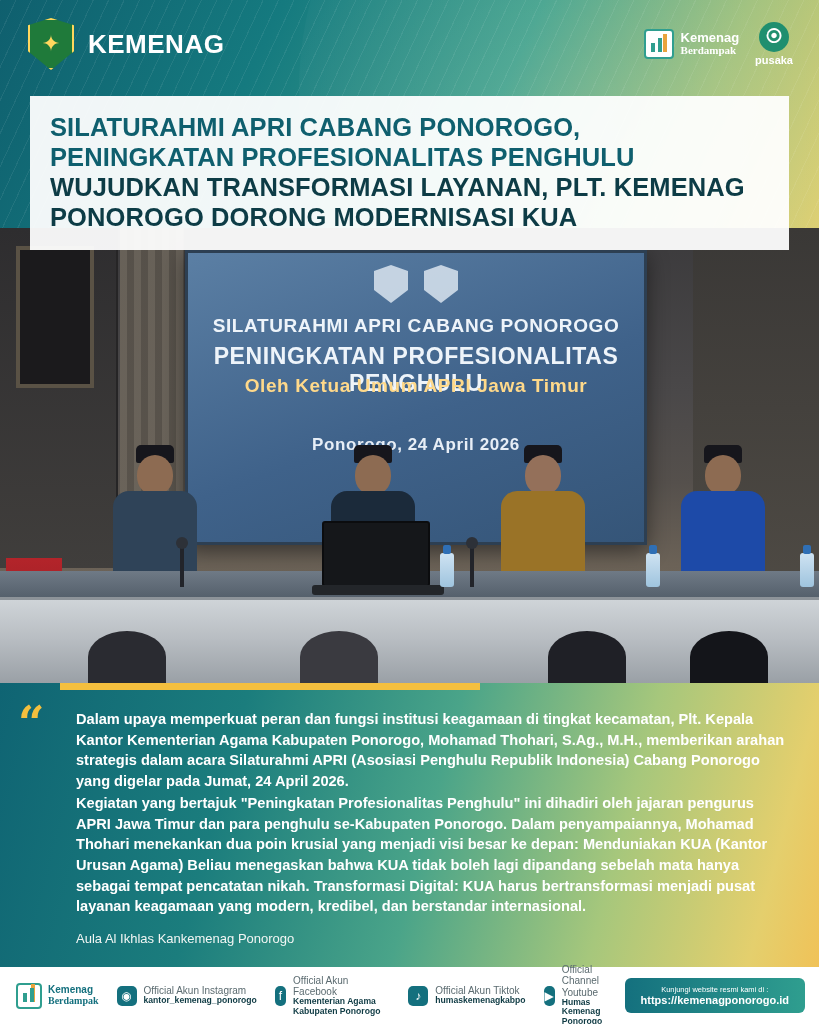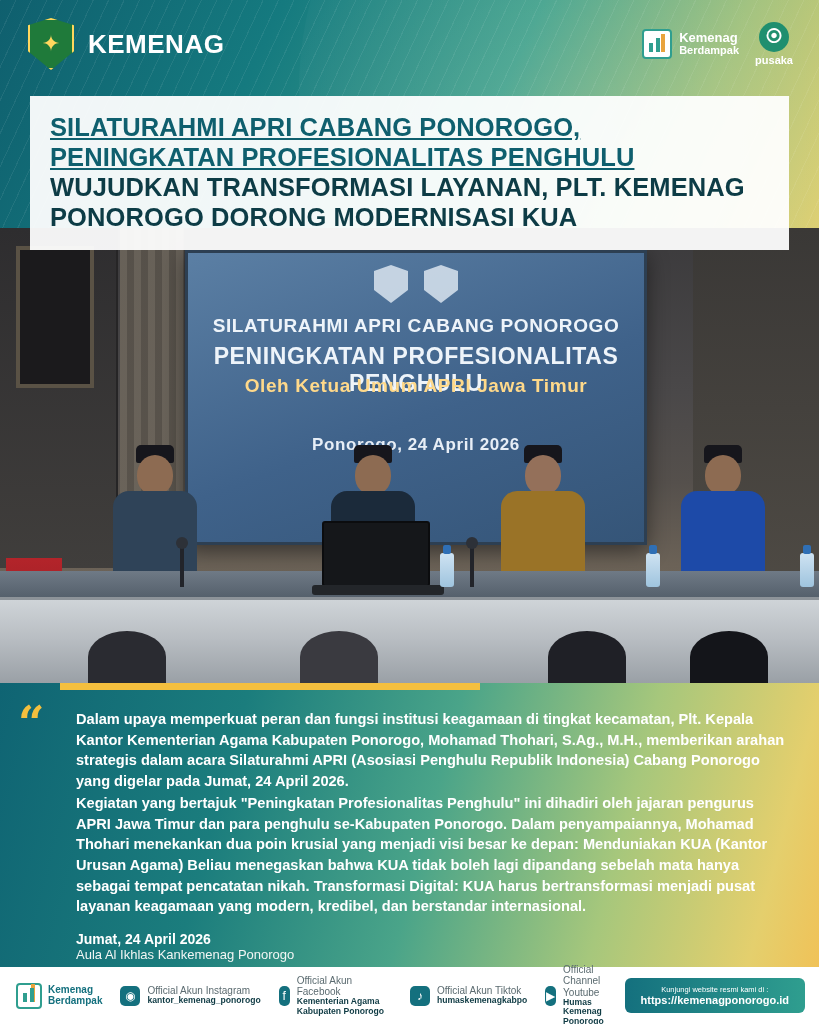--- a/index.html
+++ b/index.html
@@ -89,21 +89,21 @@
     background: #2f9e8f;
   }
   .bd-mark::before { left: 5px; bottom: 5px; width: 4px; height: 9px; }
   .bd-mark::after { left: 12px; bottom: 5px; width: 4px; height: 14px; }
   .bd-mark i {
     position: absolute; right: 5px; bottom: 5px;
     width: 4px; height: 18px; background: #e8a33d; display: block;
   }
   .bd-text { line-height: 1.05; }
   .bd-text .t1 { color: #ffffff; font-size: 13px; font-weight: bold; }
-  .bd-text .t2 { color: #ffffff; font-size: 11px; font-weight: bold; }
+  .bd-text .t2 { color: #ffffff; font-size: 11px; font-weight: bold; font-family: Liberation Serif, serif; }
   .logo-pusaka { display: flex; flex-direction: column; align-items: center; gap: 2px; }
   .pusaka-mark {
     width: 30px; height: 30px; border-radius: 50%;
     background: #1f8f6f;
     display: flex; align-items: center; justify-content: center;
     color: #ffffff; font-size: 17px; font-weight: bold;
   }
   .pusaka-text { color: #ffffff; font-size: 11px; font-weight: bold; }
 
   
@@ -117,21 +117,21 @@
     z-index: 6;
   }
   .headline {
     color: #0d3c46;
     font-size: 25.5px;
     line-height: 1.18;
     font-weight: bold;
     letter-spacing: 0.1px;
     text-transform: uppercase;
   }
-  .headline .hl-accent { color: #0f5f6e; text-decoration: underline; }
+  .headline .hl-accent { color: #0f5f6e; }
 
   
   .photo {
     position: absolute;
     top: 228px;
     left: 0;
     width: 819px;
     height: 455px;
     overflow: hidden;
     background: #2b2a2c;
@@ -413,21 +413,20 @@
   </div>
 
   <div class="quote-panel">
     <div class="quote-accent"></div>
     <div class="quote-mark">“</div>
     <div class="quote-body">
       <p>Dalam upaya memperkuat peran dan fungsi institusi keagamaan di tingkat kecamatan, Plt. Kepala Kantor Kementerian Agama Kabupaten Ponorogo, Mohamad Thohari, S.Ag., M.H., memberikan arahan strategis dalam acara Silaturahmi APRI (Asosiasi Penghulu Republik Indonesia) Cabang Ponorogo yang digelar pada Jumat, 24 April 2026.</p>
       <p>Kegiatan yang bertajuk "Peningkatan Profesionalitas Penghulu" ini dihadiri oleh jajaran pengurus APRI Jawa Timur dan para penghulu se-Kabupaten Ponorogo. Dalam penyampaiannya, Mohamad Thohari menekankan dua poin krusial yang menjadi visi besar ke depan: Menduniakan KUA (Kantor Urusan Agama) Beliau menegaskan bahwa KUA tidak boleh lagi dipandang sebelah mata hanya sebagai tempat pencatatan nikah. Transformasi Digital: KUA harus bertransformasi menjadi pusat layanan keagamaan yang modern, kredibel, dan berstandar internasional.</p>
     </div>
     <div class="quote-meta">
-      <div class="quote-date">Jumat, 24 April 2026</div>
       <div class="quote-place">Aula Al Ikhlas Kankemenag Ponorogo</div>
     </div>
   </div>
 
   <div class="footer">
     <div class="footer-left">
       <div class="f-logo">
         <div class="bd-mark">
             <i></i>
           </div>

